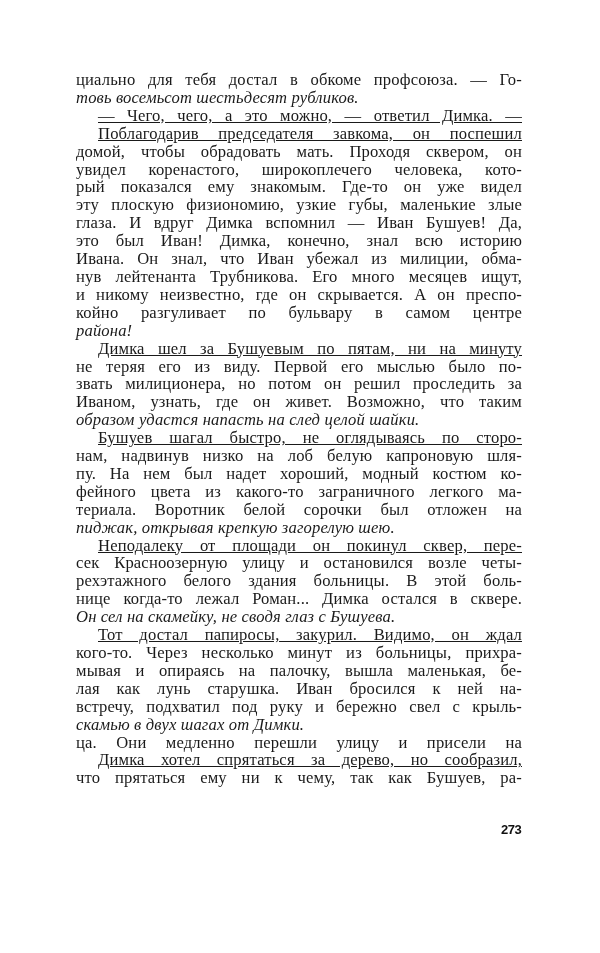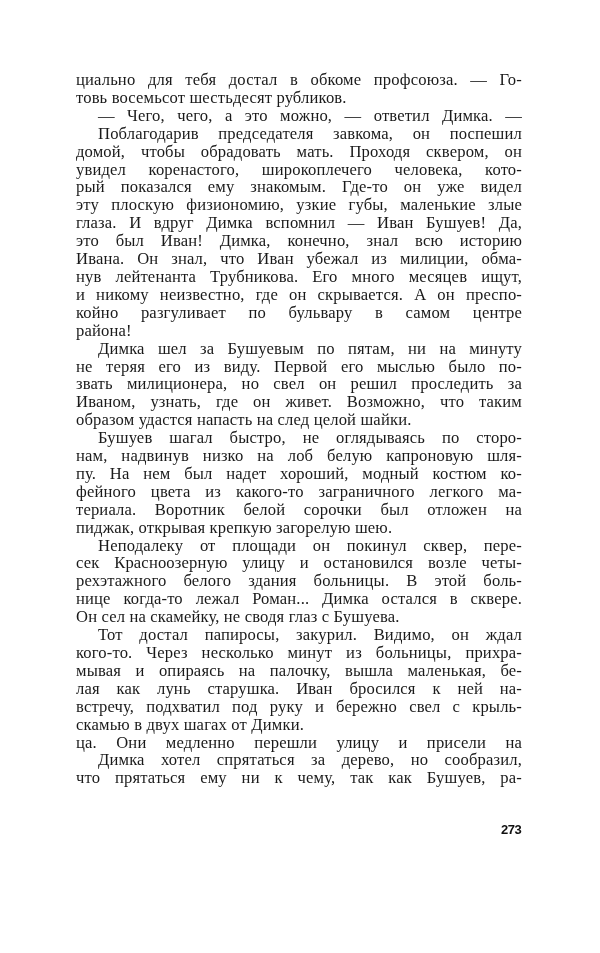--- a/index.html
+++ b/index.html
@@ -34,23 +34,25 @@
     .line {
       display: block;
       white-space: nowrap;
       text-align: justify;
       text-align-last: justify;
       height: 17.92px;
       overflow: visible;
     }
     .line.last {
       text-align-last: left;
+      font-style: italic;
     }
     .line.indent {
       padding-left: 22px;
+      text-decoration: underline;
     }
     .page-number {
       position: absolute;
       left: 493px;
       top: 822px;
       font-family: Liberation Sans, sans-serif;
       font-weight: bold;
       font-size: 13px;
       color: #111;
       letter-spacing: -0.5px;
@@ -71,21 +73,21 @@
       <span class="line">эту плоскую физиономию, узкие губы, маленькие злые</span>
       <span class="line">глаза. И вдруг Димка вспомнил — Иван Бушуев! Да,</span>
       <span class="line">это был Иван! Димка, конечно, знал всю историю</span>
       <span class="line">Ивана. Он знал, что Иван убежал из милиции, обма-</span>
       <span class="line">нув лейтенанта Трубникова. Его много месяцев ищут,</span>
       <span class="line">и никому неизвестно, где он скрывается. А он преспо-</span>
       <span class="line">койно разгуливает по бульвару в самом центре</span>
       <span class="line last">района!</span>
       <span class="line indent">Димка шел за Бушуевым по пятам, ни на минуту</span>
       <span class="line">не теряя его из виду. Первой его мыслью было по-</span>
-      <span class="line">звать милиционера, но свел он решил проследить за</span>
+      <span class="line">звать милиционера, но потом он решил проследить за</span>
       <span class="line">Иваном, узнать, где он живет. Возможно, что таким</span>
       <span class="line last">образом удастся напасть на след целой шайки.</span>
       <span class="line indent">Бушуев шагал быстро, не оглядываясь по сторо-</span>
       <span class="line">нам, надвинув низко на лоб белую капроновую шля-</span>
       <span class="line">пу. На нем был надет хороший, модный костюм ко-</span>
       <span class="line">фейного цвета из какого-то заграничного легкого ма-</span>
       <span class="line">териала. Воротник белой сорочки был отложен на</span>
       <span class="line last">пиджак, открывая крепкую загорелую шею.</span>
       <span class="line indent">Неподалеку от площади он покинул сквер, пере-</span>
       <span class="line">сек Красноозерную улицу и остановился возле четы-</span>

